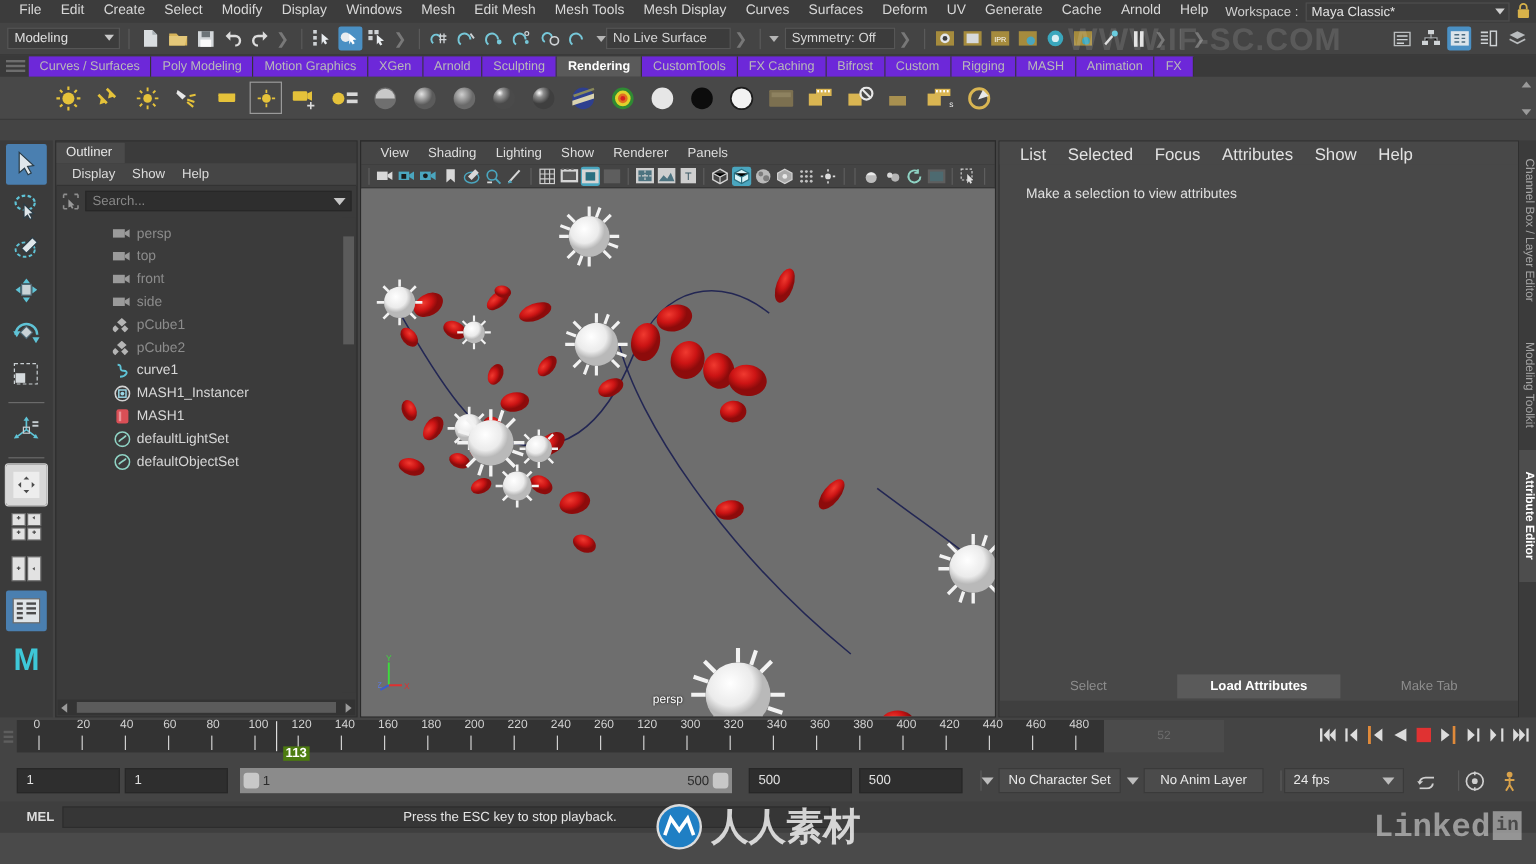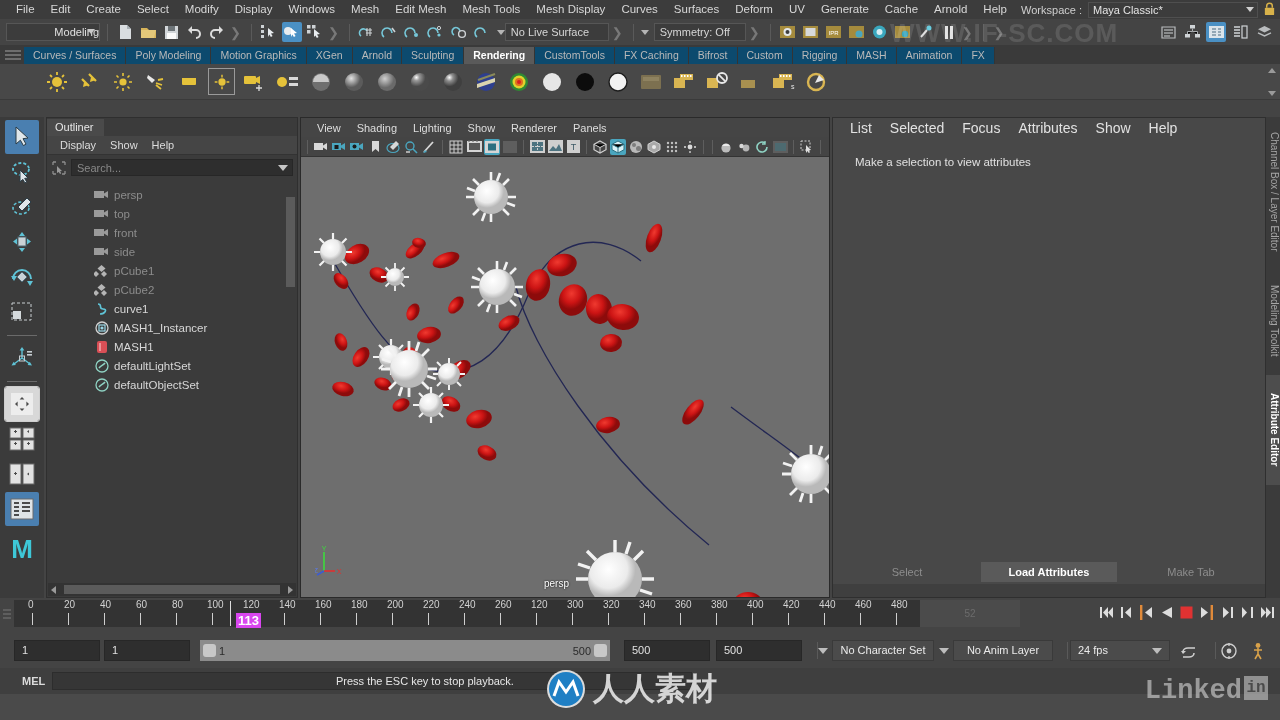--- a/index.html
+++ b/index.html
@@ -28,21 +28,21 @@
     border-left:4px solid transparent;border-right:4px solid transparent;border-top:5px solid #cfcfcf;}
   .lock-ico{ position:absolute; right:4px; top:2px; width:13px;height:15px; }
 
   
   .statusbar{
     height:27px; background:#444444; display:flex; align-items:center; padding-left:6px;
     border-bottom:1px solid #3a3a3a; position:relative;
   }
   .mode-sel{
     width:94px; height:18px; background:#3c3c3c; border:1px solid #565656;
-    font-size:11px; color:#e0e0e0; line-height:16px; padding-left:5px; position:relative;text-align:right;
+    font-size:11px; color:#e0e0e0; line-height:16px; padding-left:5px; position:relative;
   }
   .mode-sel .ws-caret{ top:5px; right:4px; border-top-color:#c9c9c9;}
   .sep{ width:1px; height:17px; background:#5a5a5a; margin:0 7px; }
   .tgroup{ display:flex; align-items:center; gap:3px; }
   .tbtn{ width:20px; height:20px; display:flex; align-items:center; justify-content:center;
          border-radius:2px; }
   .tbtn.sel{ background:#4a90c4; }
   .bracket{ color:#787878; font-size:13px; padding:0 3px; }
   .live-field{
     width:104px; height:18px; background:#3c3c3c; border:1px solid #565656;
@@ -55,21 +55,21 @@
   .sb-right{ position:absolute; right:6px; top:3px; display:flex; gap:4px; align-items:center;}
 
   
   .shelftabs{
     height:18px; background:#3a3a3a; display:flex; align-items:flex-end; padding-left:2px;
     font-size:10.5px;
   }
   .shelfgrip{ width:16px;height:14px; margin:0 3px 2px 3px; display:flex;flex-direction:column;
               justify-content:center; gap:2px; }
   .shelfgrip i{ display:block; height:2px; background:#6d6d6d; }
-  .stab{ padding:2px 9px 3px 9px; color:#b9b9b9; background:#0c4a6e;
+  .stab{ padding:2px 9px 3px 9px; color:#b9b9b9; background:#6d28d9;
          border-right:1px solid #343434; white-space:nowrap; }
   .stab.active{ background:#5a5a5a; color:#ffffff; font-weight:bold; }
 
   
   .shelfrow{
     height:36px; background:#484848; display:flex; align-items:center; padding-left:44px;
     gap:8px; position:relative; border-bottom:1px solid #3a3a3a;
   }
   .shelf-ico{ width:25px; height:25px; display:flex; align-items:center; justify-content:center;}
   .shelf-scroll{ position:absolute; right:3px; top:4px; width:11px; height:28px;
@@ -160,22 +160,22 @@
 
   
   .timeslider{ position:absolute; left:0; top:598px; width:1280px; height:32px; background:#444;}
   .ts-grip{ position:absolute; left:0; top:0; width:14px; height:32px;
             display:flex; flex-direction:column; justify-content:center; gap:2px; padding:0 3px;}
   .ts-grip i{ height:2px; background:#5e5e5e; display:block;}
   .ts-track{ position:absolute; left:14px; top:2px; width:906px; height:27px; background:#333333;}
   .ts-tick{ position:absolute; top:13px; width:1px; height:12px; background:#cfcfcf;}
   .ts-num{ position:absolute; top:-1px; font-size:10px; color:#d2d2d2; }
   .ts-cur{ position:absolute; top:1px; width:1px; height:25px; background:#dddddd;}
-  .ts-curlabel{ position:absolute; top:13px; font-size:13px; color:#ffffff; font-weight:bold;
-                background:#d946ef; padding:0 2px;}
+  .ts-curlabel{ position:absolute; top:22px; font-size:11px; color:#ffffff; font-weight:bold;
+                background:#4d7c0f; padding:0 2px;}
   .ts-range{ position:absolute; left:920px; top:2px; width:100px; height:27px; background:#4b4b4b;
              display:flex; align-items:center; justify-content:center; color:#6c6c6c; font-size:10px;}
   .ts-play{ position:absolute; right:6px; top:6px; display:flex; align-items:center; gap:5px;}
   .pb{ width:15px; height:17px; display:flex; align-items:center; justify-content:center;}
 
   
   .rangerow{ position:absolute; left:0; top:637px; width:1280px; height:28px; background:#444;}
   .num-field{ position:absolute; top:3px; height:21px; background:#2e2e2e; border:1px solid #272727;
               color:#e0e0e0; font-size:11px; line-height:19px; padding-left:7px; }
   .rangebar{ position:absolute; left:200px; top:3px; width:410px; height:21px; background:#8b8b8b;

